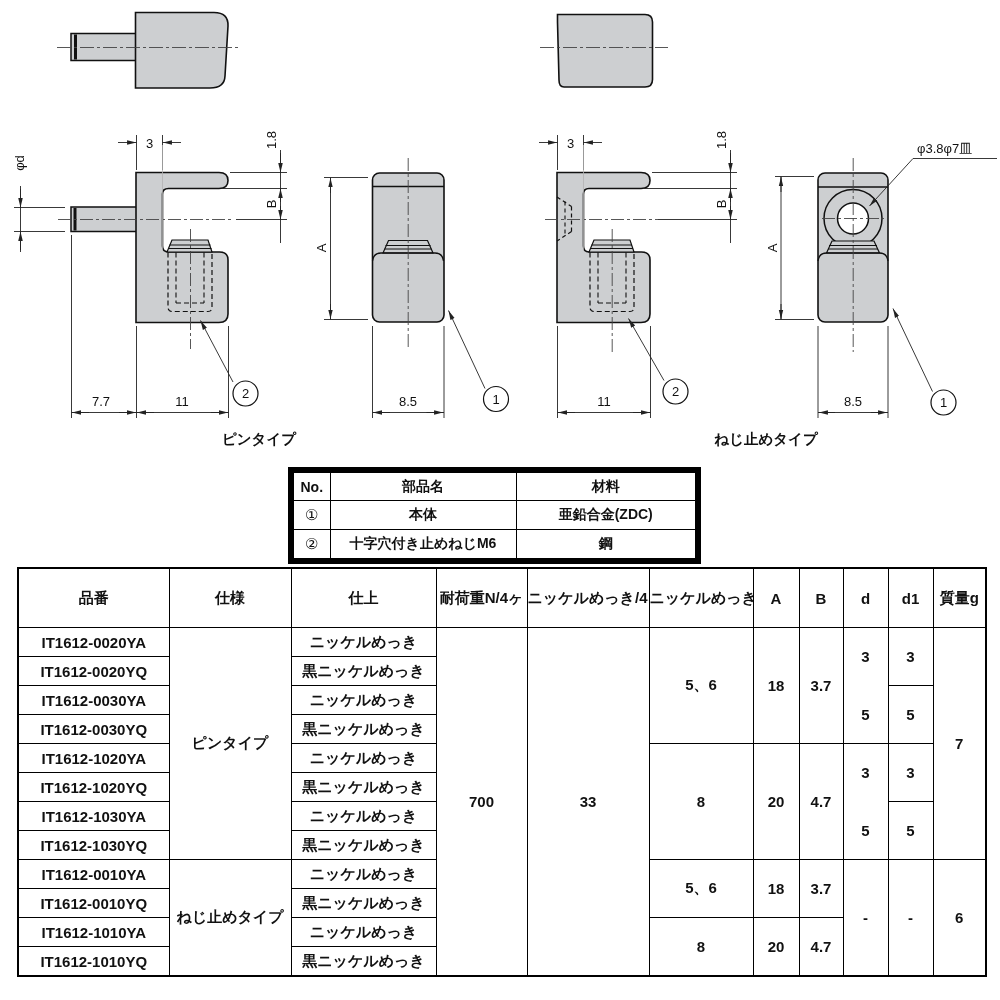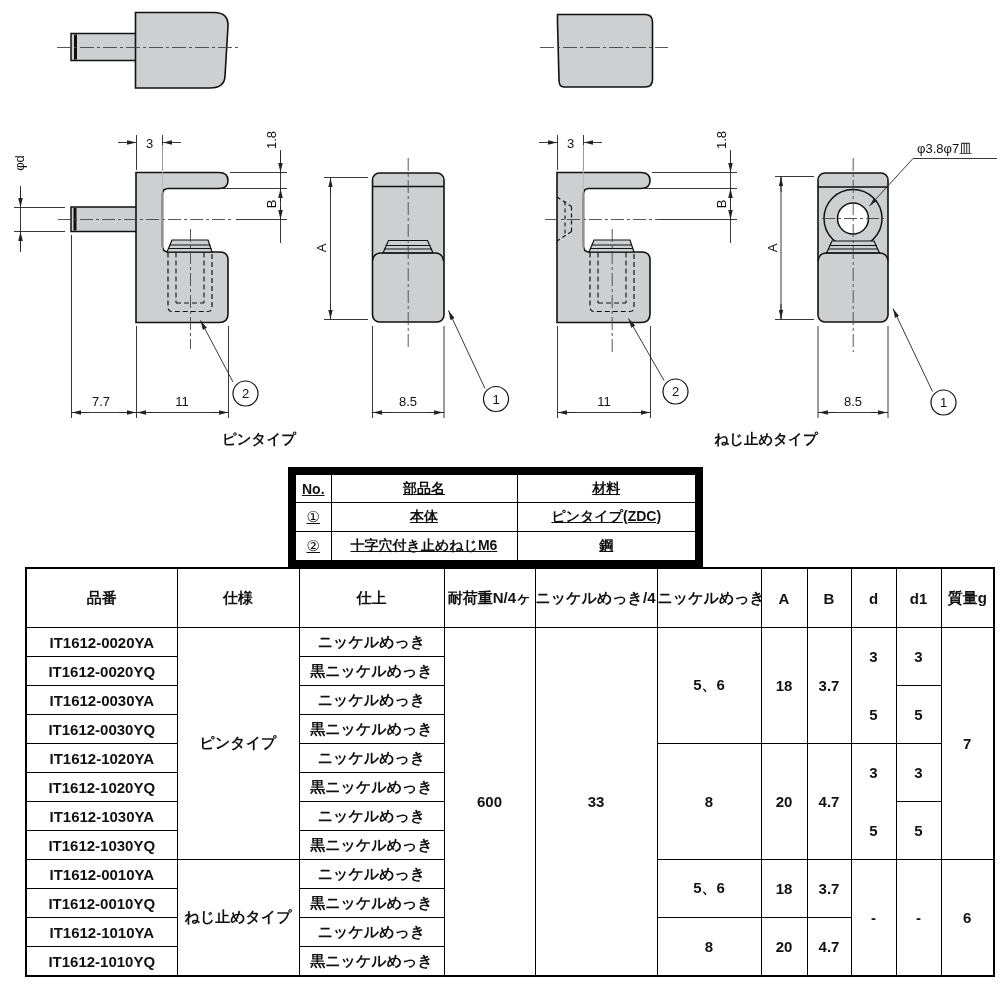--- a/index.html
+++ b/index.html
@@ -10,27 +10,27 @@
   .dimt{font-size:13px;}
   .capt{font-size:14.5px;font-weight:bold;}
   .callt{font-size:13px;}
   .holet{font-size:13px;}
 
   table{border-collapse:collapse;table-layout:fixed;}
   td,th{border:1px solid #000;text-align:center;vertical-align:middle;
         padding:0;overflow:hidden;white-space:nowrap;}
 
   #parts-table{position:absolute;left:288px;top:467px;width:407px;
-        font-size:14px;font-weight:bold;border:8px solid #000000;text-decoration:underline;}
+        font-size:14px;font-weight:bold;border:6px solid #000000;}
   #parts-table th{height:27px;}
   #parts-table td{height:28px;}
   #parts-table .circ{font-size:15px;font-weight:normal;}
 
   #spec-table{position:absolute;left:17px;top:567px;width:968px;
-        font-size:15px;font-weight:bold;border:2px solid #000;margin-left:8px;}
+        font-size:15px;font-weight:bold;border:2px solid #000;}
   #spec-table th{height:58px;font-weight:bold;}
   #spec-table td{height:28px;}
   .nb{border-bottom:hidden;}
   .nt{border-top:hidden;}
 </style>
 </head>
 <body>
 
 <svg id="draw" width="1000" height="560" viewBox="0 0 1000 560">
   <defs>
@@ -225,21 +225,21 @@
     </colgroup>
   <tbody>
       <tr>
     <th>No.</th>
     <th>部品名</th>
     <th>材料</th>
   </tr>
   <tr>
     <td class="circ">①</td>
     <td>本体</td>
-    <td>ピンタイプ(ZDC)</td>
+    <td>亜鉛合金(ZDC)</td>
   </tr>
   <tr>
     <td class="circ">②</td>
     <td>十字穴付き止めねじM6</td>
     <td>鋼</td>
   </tr>
 </tbody>
   </table>
 
 <table id="spec-table">
@@ -267,21 +267,21 @@
     <th>A</th>
     <th>B</th>
     <th>d</th>
     <th>d1</th>
     <th>質量g</th>
   </tr>
   <tr>
     <td>IT1612-0020YA</td>
     <td rowspan="8">ピンタイプ</td>
     <td>ニッケルめっき</td>
-    <td rowspan="12">600</td>
+    <td rowspan="12">700</td>
     <td rowspan="12">33</td>
     <td rowspan="4">5、6</td>
     <td rowspan="4">18</td>
     <td rowspan="4">3.7</td>
     <td rowspan="2" class="nb">3</td>
     <td rowspan="2">3</td>
     <td rowspan="8">7</td>
   </tr>
   <tr>
     <td>IT1612-0020YQ</td>

